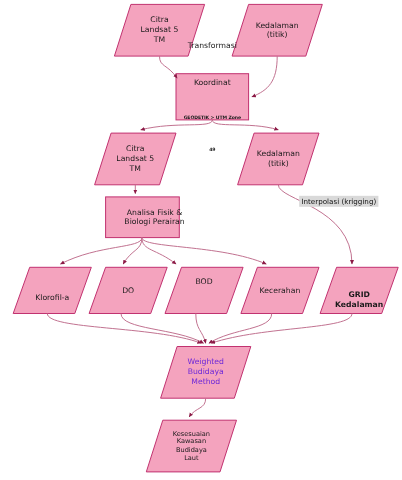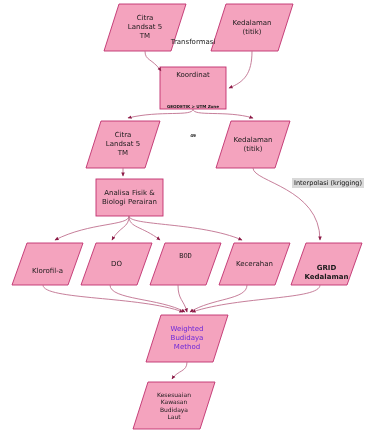--- a/index.html
+++ b/index.html
@@ -86,31 +86,31 @@
     </div>
     <div class="node-label" style="left: 86px; top: 121px; width: 74px; height: 47px; color: rgb(26, 26, 26);">
       <span class="ln t7">Citra</span>
       <span class="ln t7">Landsat 5</span>
       <span class="ln t7">TM</span>
     </div>
     <div class="node-label" style="left: 216px; top: 121px; width: 74px; height: 47px; color: rgb(26, 26, 26);">
       <span class="ln t7">Kedalaman</span>
       <span class="ln t7">(titik)</span>
     </div>
-    <div class="node-label" style="left: 96px; top: 179px; width: 67px; height: 37px; color: rgb(26, 26, 26);">
+    <div class="node-label" style="left: 96px; top: 179px; width: 67px; height: 37px; color: rgb(26, 26, 26); padding-left: 11px;">
       <span class="ln t7">Analisa Fisik &amp;</span>
       <span class="ln t7">Biologi Perairan</span>
     </div>
     <div class="node-label" style="left: 12px; top: 243px; width: 71px; height: 56px; color: rgb(26, 26, 26);">
       <span class="ln t7">Klorofil-a</span>
     </div>
     <div class="node-label" style="left: 81px; top: 243px; width: 71px; height: 42px; color: rgb(26, 26, 26);">
       <span class="ln t7">DO</span>
     </div>
-    <div class="node-label" style="left: 150px; top: 243px; width: 71px; height: 26px; color: rgb(26, 26, 26); font-family: Liberation Mono, monospace;">
+    <div class="node-label" style="left: 150px; top: 243px; width: 71px; height: 26px; color: rgb(26, 26, 26);">
       <span class="ln t7">BOD</span>
     </div>
     <div class="node-label" style="left: 219px; top: 243px; width: 71px; height: 42px; color: rgb(26, 26, 26); text-align: right;">
       <span class="ln t7">Kecerahan</span>
     </div>
     <div class="node-label" style="left: 291px; top: 243px; width: 71px; height: 59px; color: rgb(26, 26, 26); font-weight: bold;">
       <span class="ln t7">GRID</span>
       <span class="ln t7">Kedalaman</span>
     </div>
     <div class="node-label" style="left: 146px; top: 315px; width: 82px; height: 47px; color: #6d28d9;">
@@ -119,14 +119,14 @@
       <span class="ln t7">Method</span>
     </div>
     <div class="node-label" style="left: 133px; top: 382px; width: 82px; height: 47px; color: rgb(26, 26, 26);">
       <span class="ln t6">Kesesuaian</span>
       <span class="ln t6">Kawasan</span>
       <span class="ln t6">Budidaya</span>
       <span class="ln t6">Laut</span>
     </div>
   </div>
 <div id="edgelabels">
-    <div class="edge-label" style="left: 292px; top: 178px; background: rgb(217, 217, 217);">Interpolasi (krigging)</div>
+    <div class="edge-label" style="left: 272px; top: 178px; background: rgb(217, 217, 217);">Interpolasi (krigging)</div>
   </div>
 
 </body></html>

